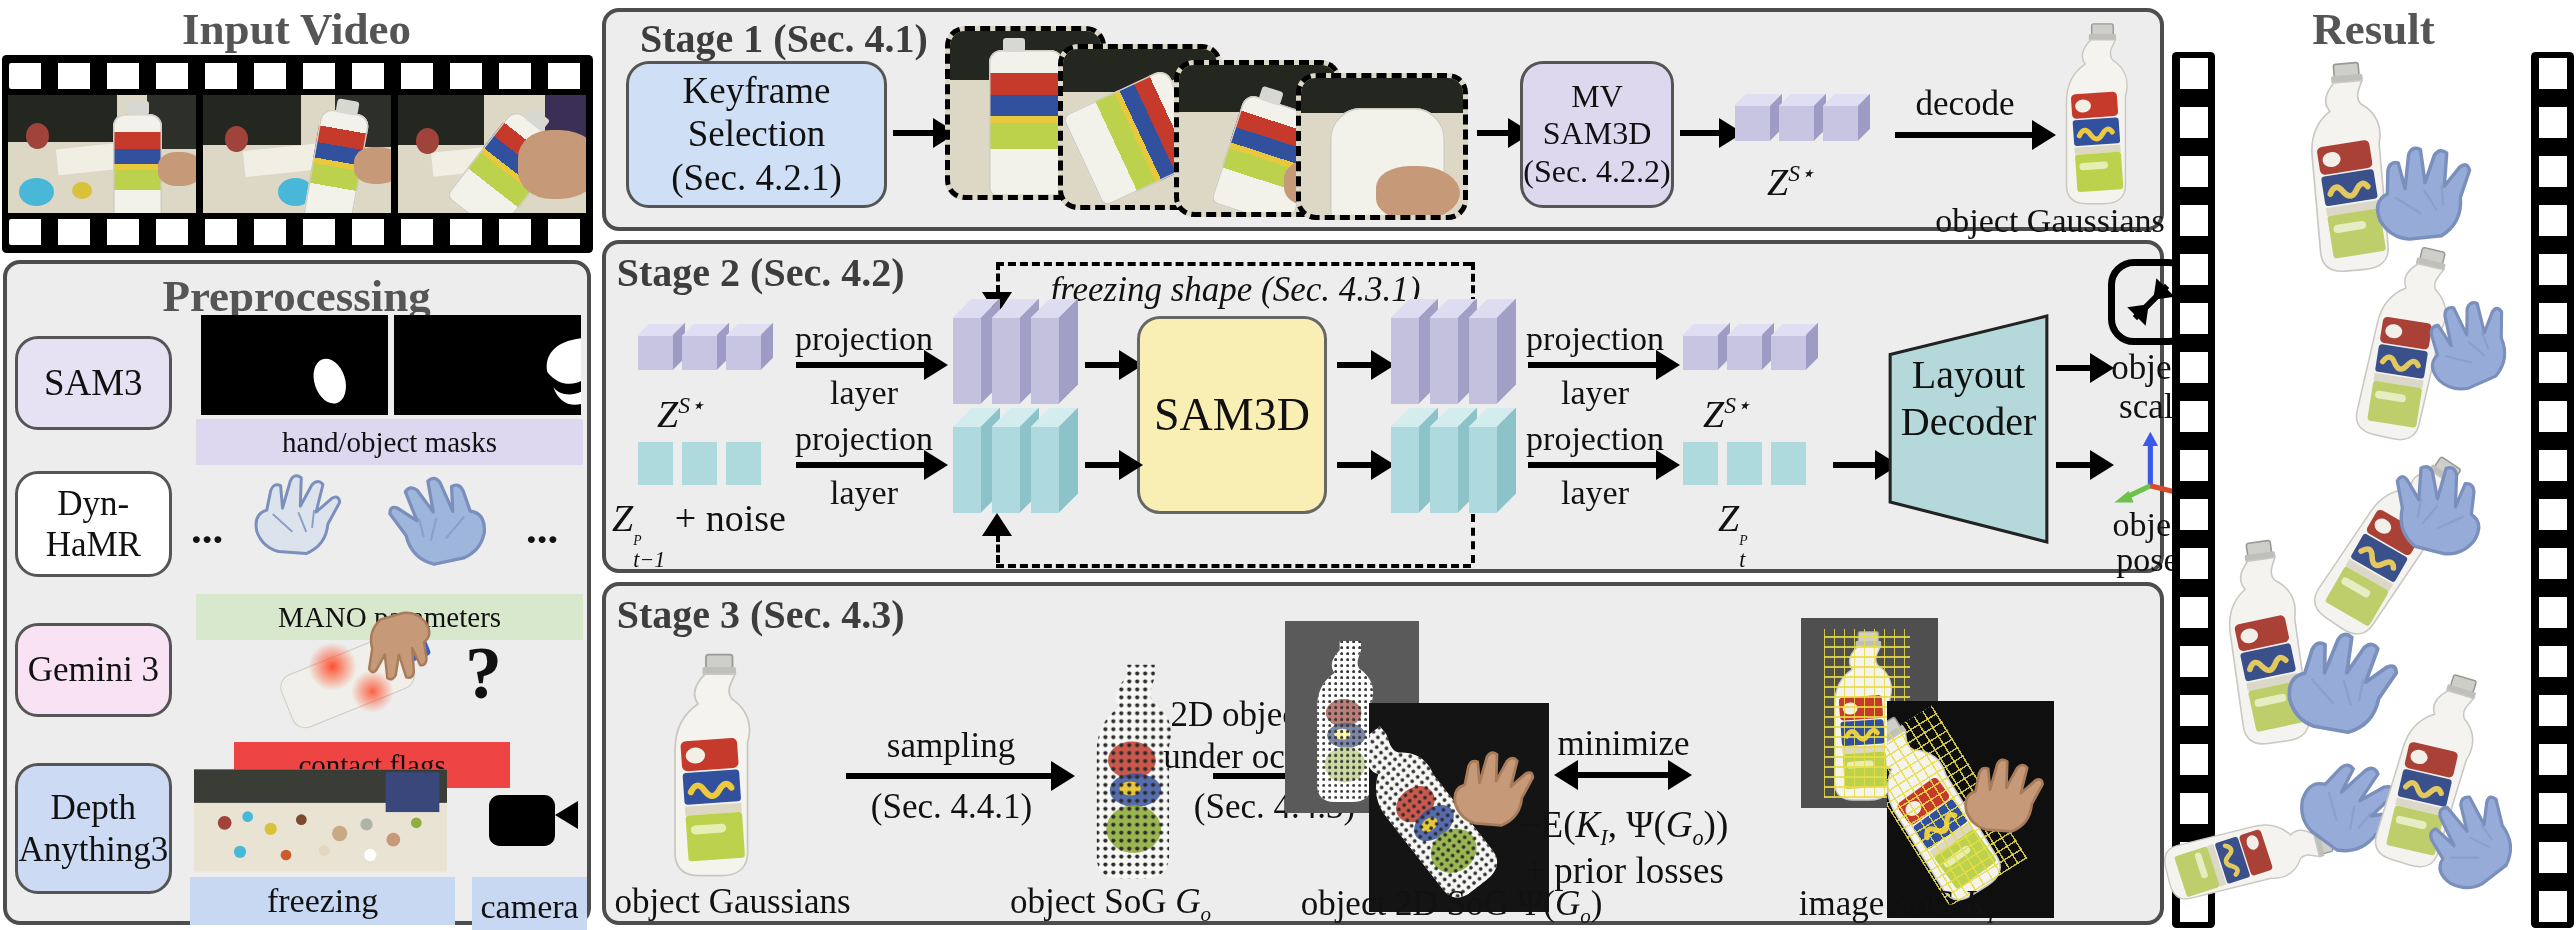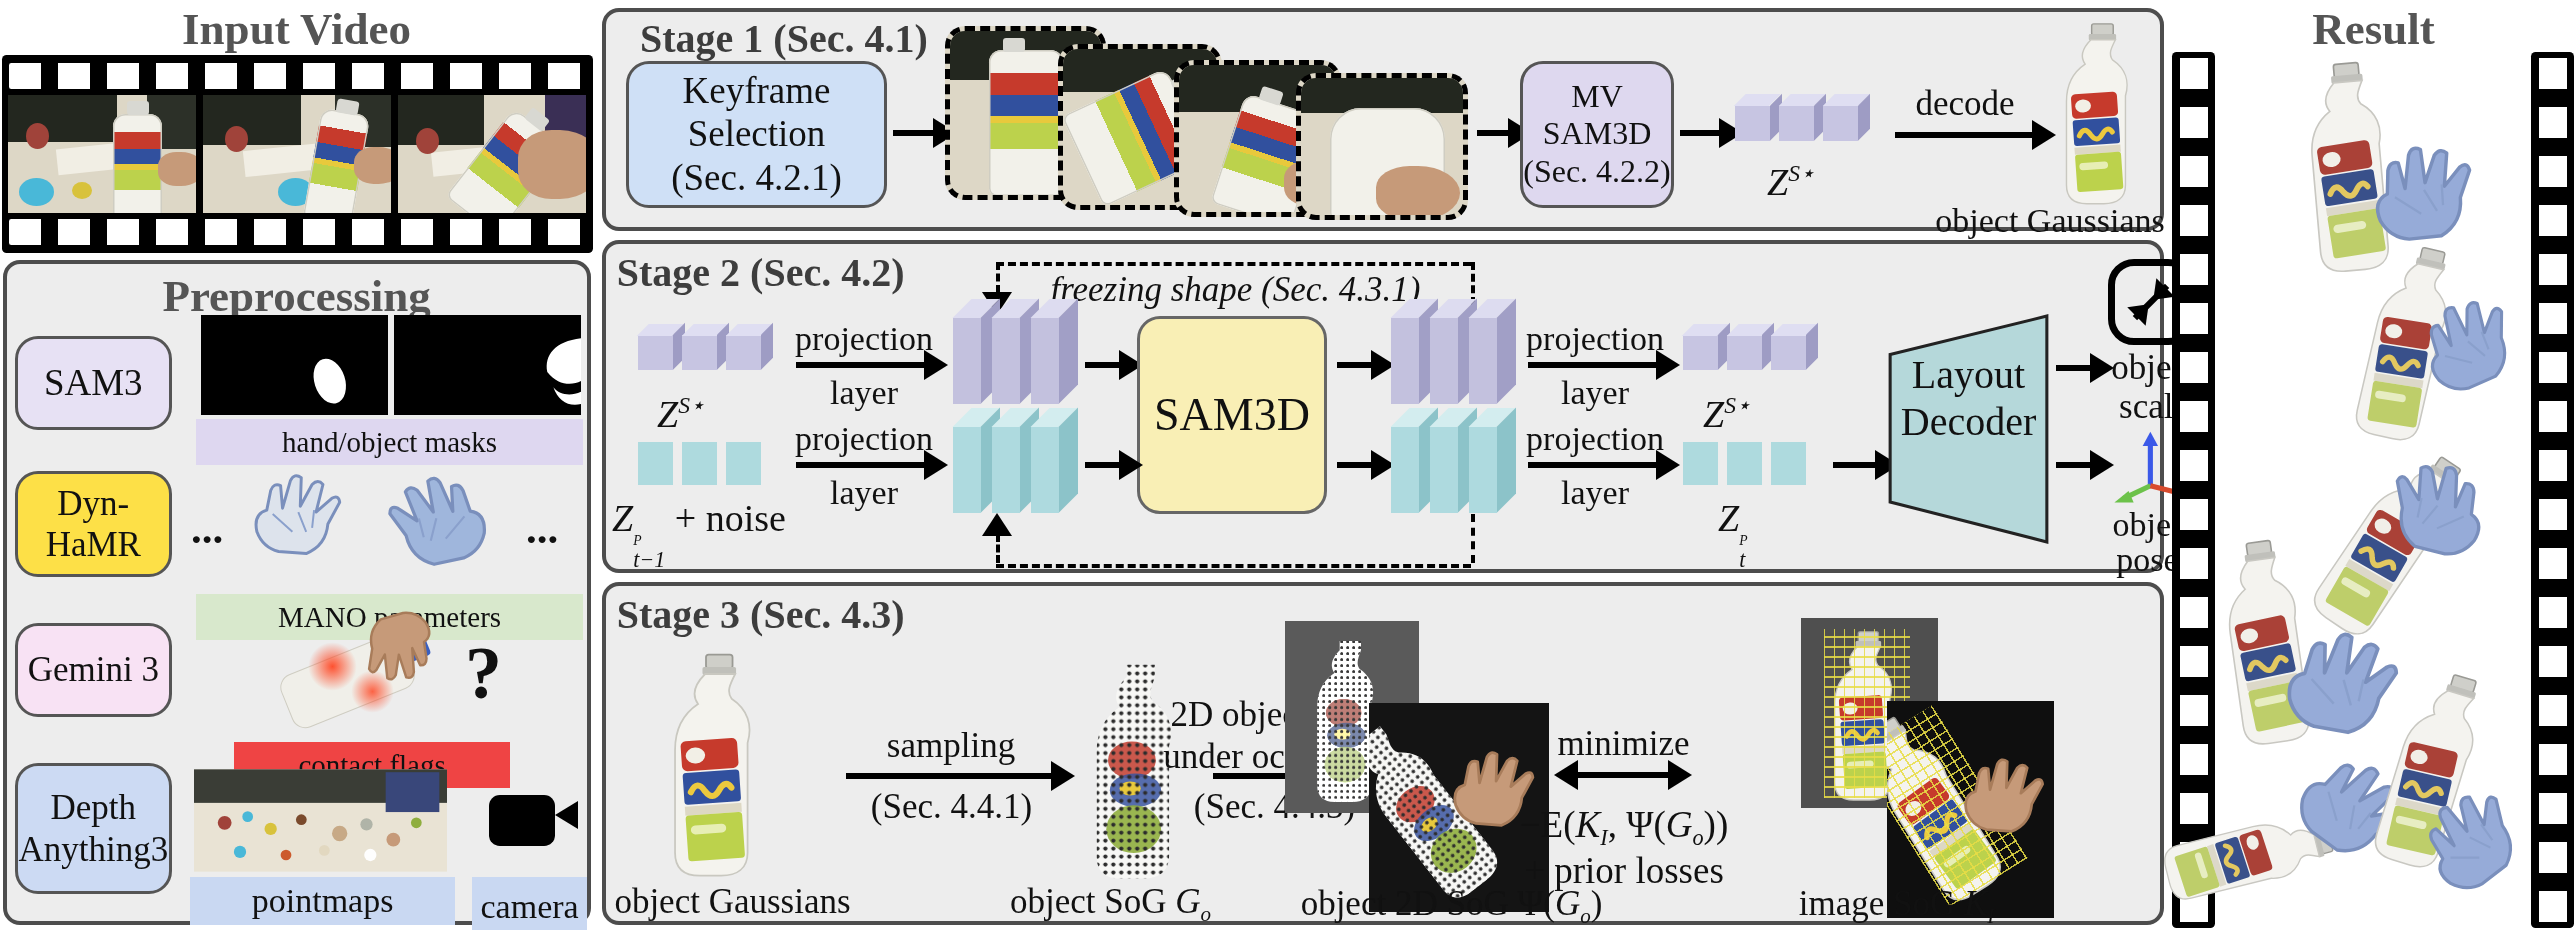--- a/index.html
+++ b/index.html
@@ -213,21 +213,21 @@
         <ellipse cx="168" cy="86" rx="20" ry="30" fill="#fff" transform="rotate(-18 168 86)"></ellipse>
       </svg>
     </div>
     <div class="mask" style="left:387px;top:51px;width:187px;height:100px;">
       <svg class="abs" style="left:0;top:0;" width="187" height="100" viewBox="0 0 244 130">
         <path d="M244,30 C210,34 196,52 200,74 C214,92 232,92 244,86 Z M208,94 C216,104 230,106 244,100 L244,116 C228,120 214,112 208,94 Z" fill="#fff"></path>
       </svg>
     </div>
     <div class="tag" style="left:189px;top:155px;width:387px;height:46px;background:#ded7f0;">hand/object masks</div>
 
-    <div class="roundbox" style="left:7.7px;top:207px;width:157px;height:106px;background:#fde047;font-size:35px;">
+    <div class="roundbox" style="left:7.7px;top:207px;width:157px;height:106px;background:#ffffff;font-size:35px;">
       <div class="txtline">Dyn-</div>
       <div class="txtline">HaMR</div>
     </div>
     <div class="lbl" style="left:184px;top:240px;font-size:43px;font-weight:bold;">...</div>
     <svg class="abs" style="left:244px;top:206px;color:#dde3ec;" width="138" height="100" viewBox="0 0 140 100">
         <use href="#sym-hand"></use>
       </svg>
     <svg class="abs" style="left:330px;top:212px;color:#9fb6dc;transform:scaleX(-1) rotate(8deg);" width="154" height="108" viewBox="0 0 140 100">
         <use href="#sym-hand"></use>
       </svg>
@@ -250,21 +250,21 @@
     <div class="tag" style="left:227px;top:478px;width:276px;height:46px;background:#ef4444;">contact flags</div>
 
     <div class="roundbox" style="left:7.7px;top:499px;width:157px;height:131px;background:#ccdaf3;font-size:35px;">
       <div class="txtline">Depth</div>
       <div class="txtline">Anything3</div>
     </div>
     <svg class="abs" style="left:187px;top:505px;" width="253" height="103" viewBox="0 0 330 134">
         <use href="#sym-pointcloud"></use>
       </svg>
     <div class="cam" style="left:482px;top:531px;width:66px;height:51px;"></div>
-    <div class="tag" style="left:183px;top:613px;width:265px;height:48px;background:#c9d8f2;font-size:34px;">pointmaps</div>
+    <div class="tag" style="left:183px;top:613px;width:265px;height:48px;background:#c9d8f2;font-size:34px;">freezing</div>
     <div class="tag" style="left:465px;top:613px;width:115px;height:60px;background:#c9d8f2;font-size:34px;">camera</div>
   </div>
 
   <div class="panel" style="left:602px;top:7.7px;width:1562px;height:223px;">
     <div class="sec-title" style="left:27px;top:3.1px;margin-left:7px;">Stage 1 (Sec. 4.1)</div>
 
     <div class="roundbox" style="left:20px;top:49px;width:261px;height:147px;background:#cfe0f6;font-size:37px;">
       <div class="txtline">Keyframe</div>
       <div class="txtline">Selection</div>
       <div class="txtline">(Sec. 4.2.1)</div>

